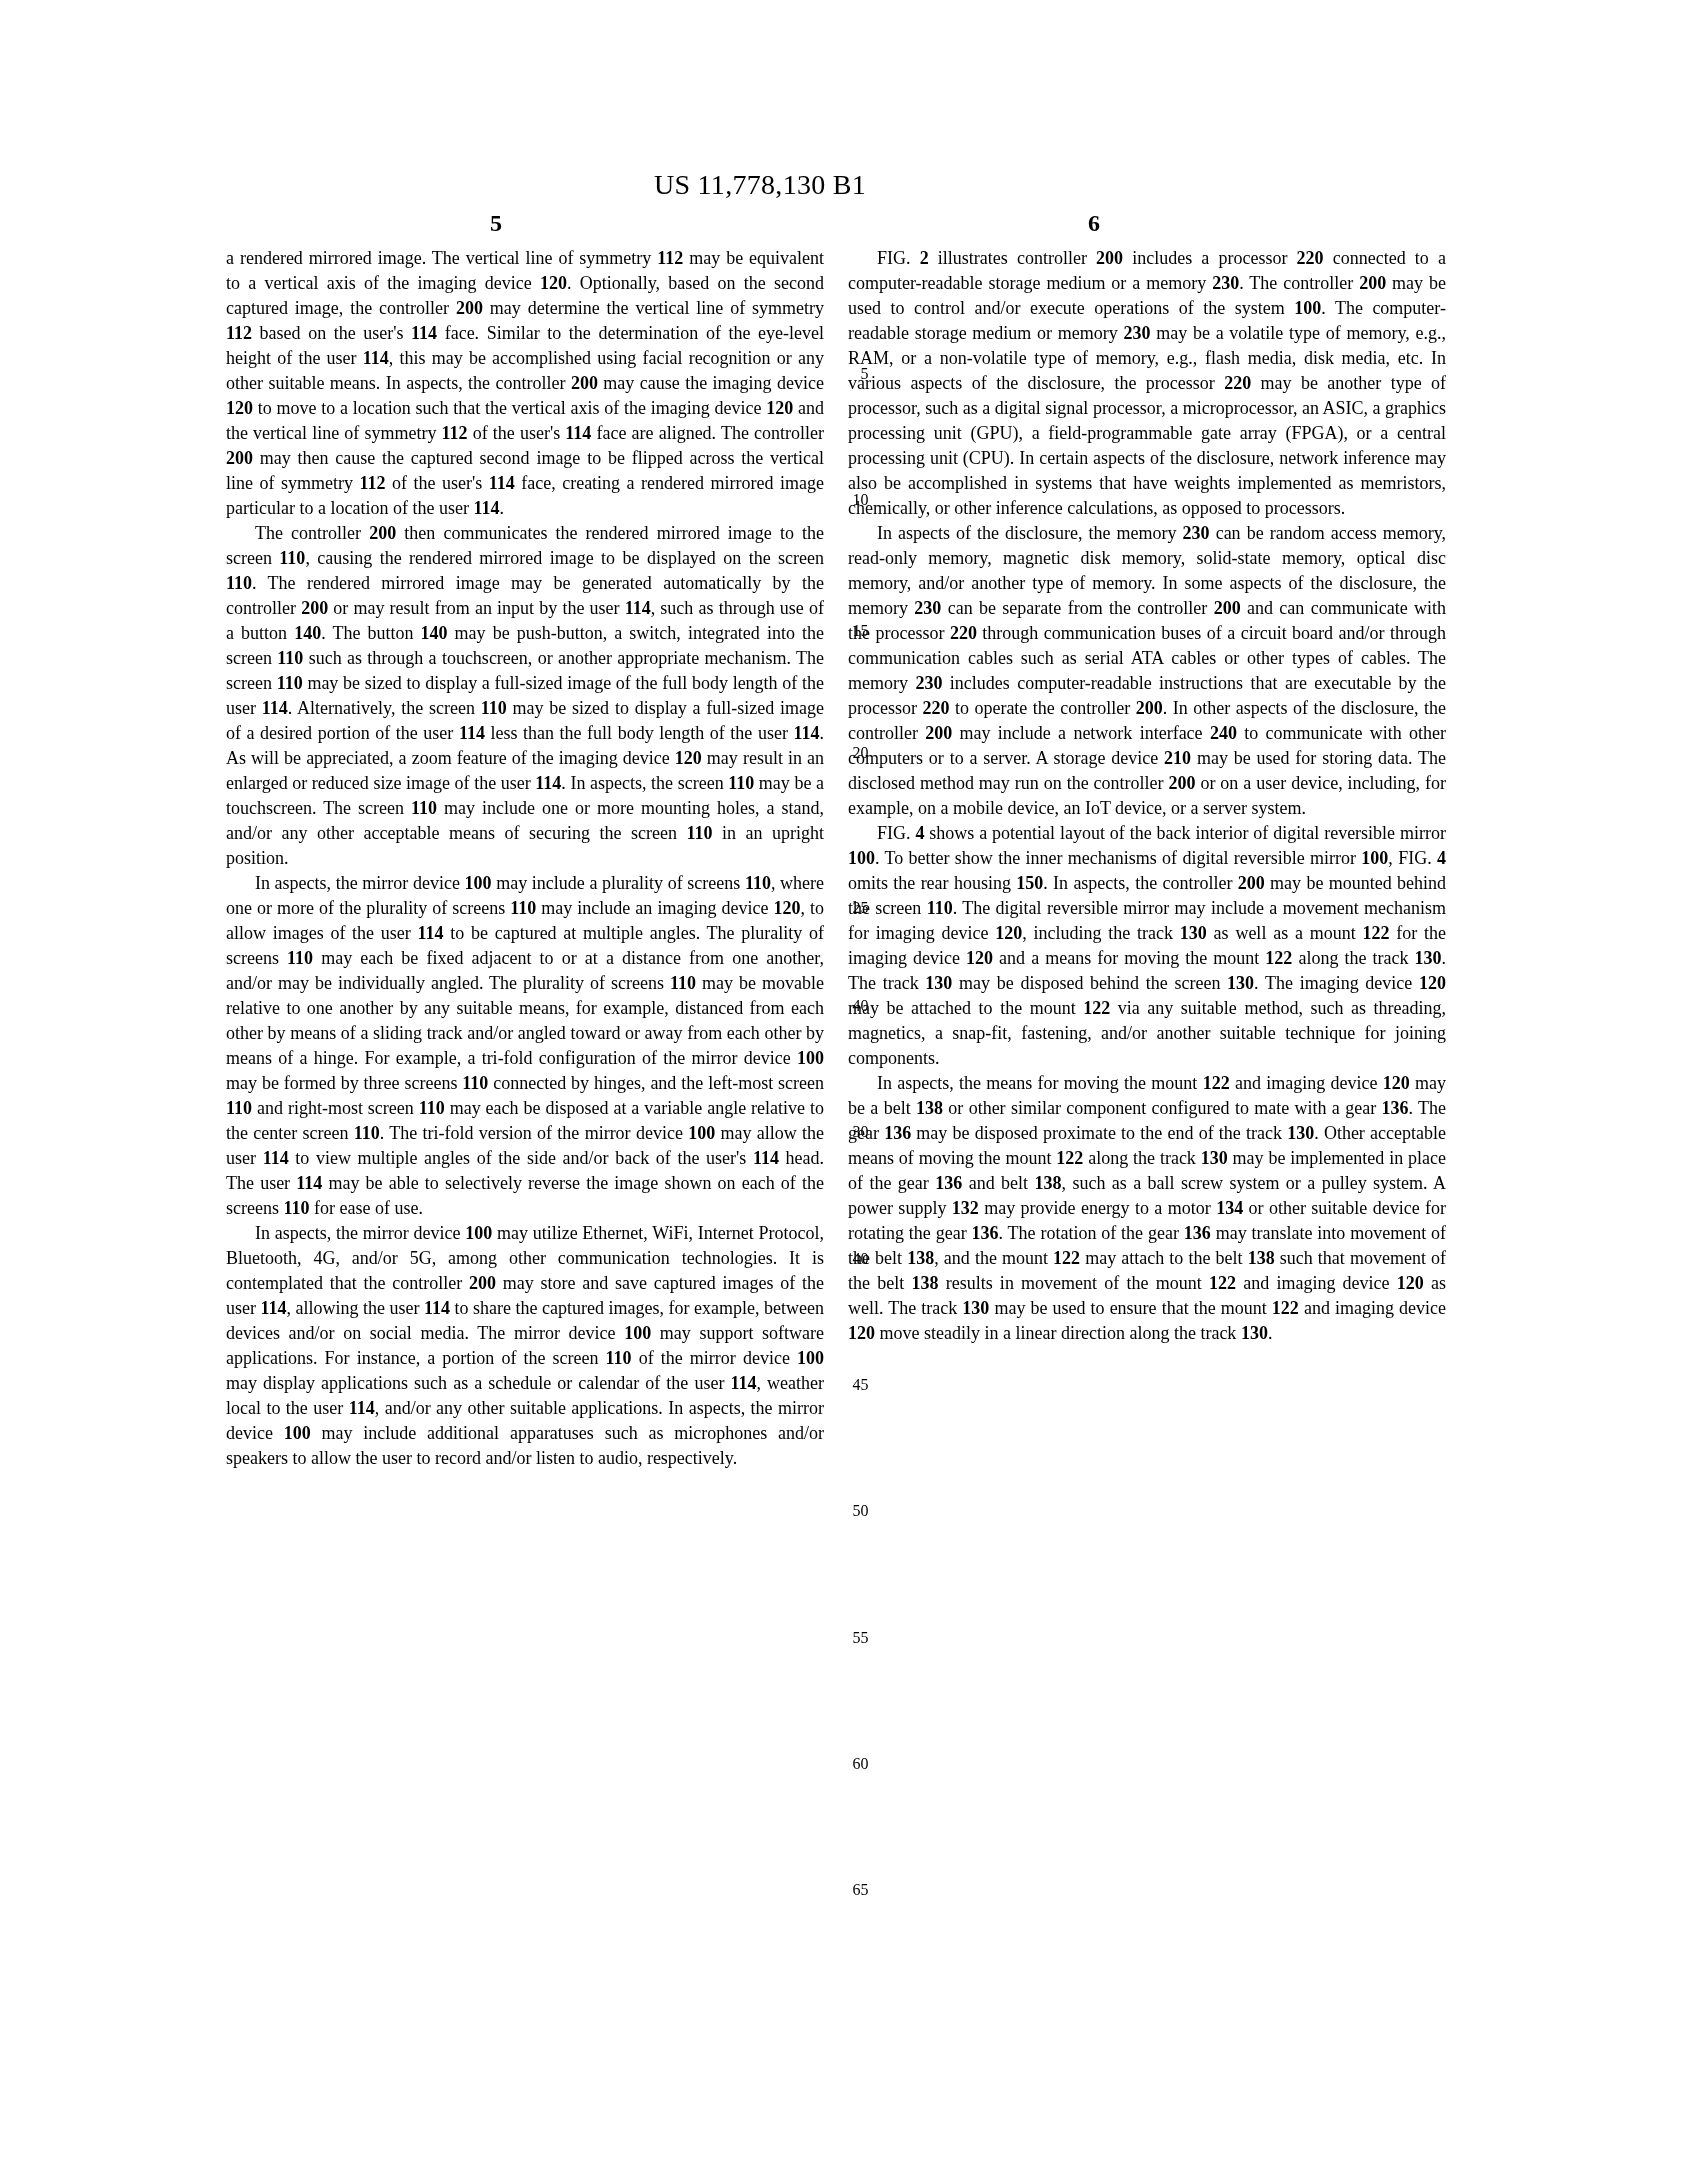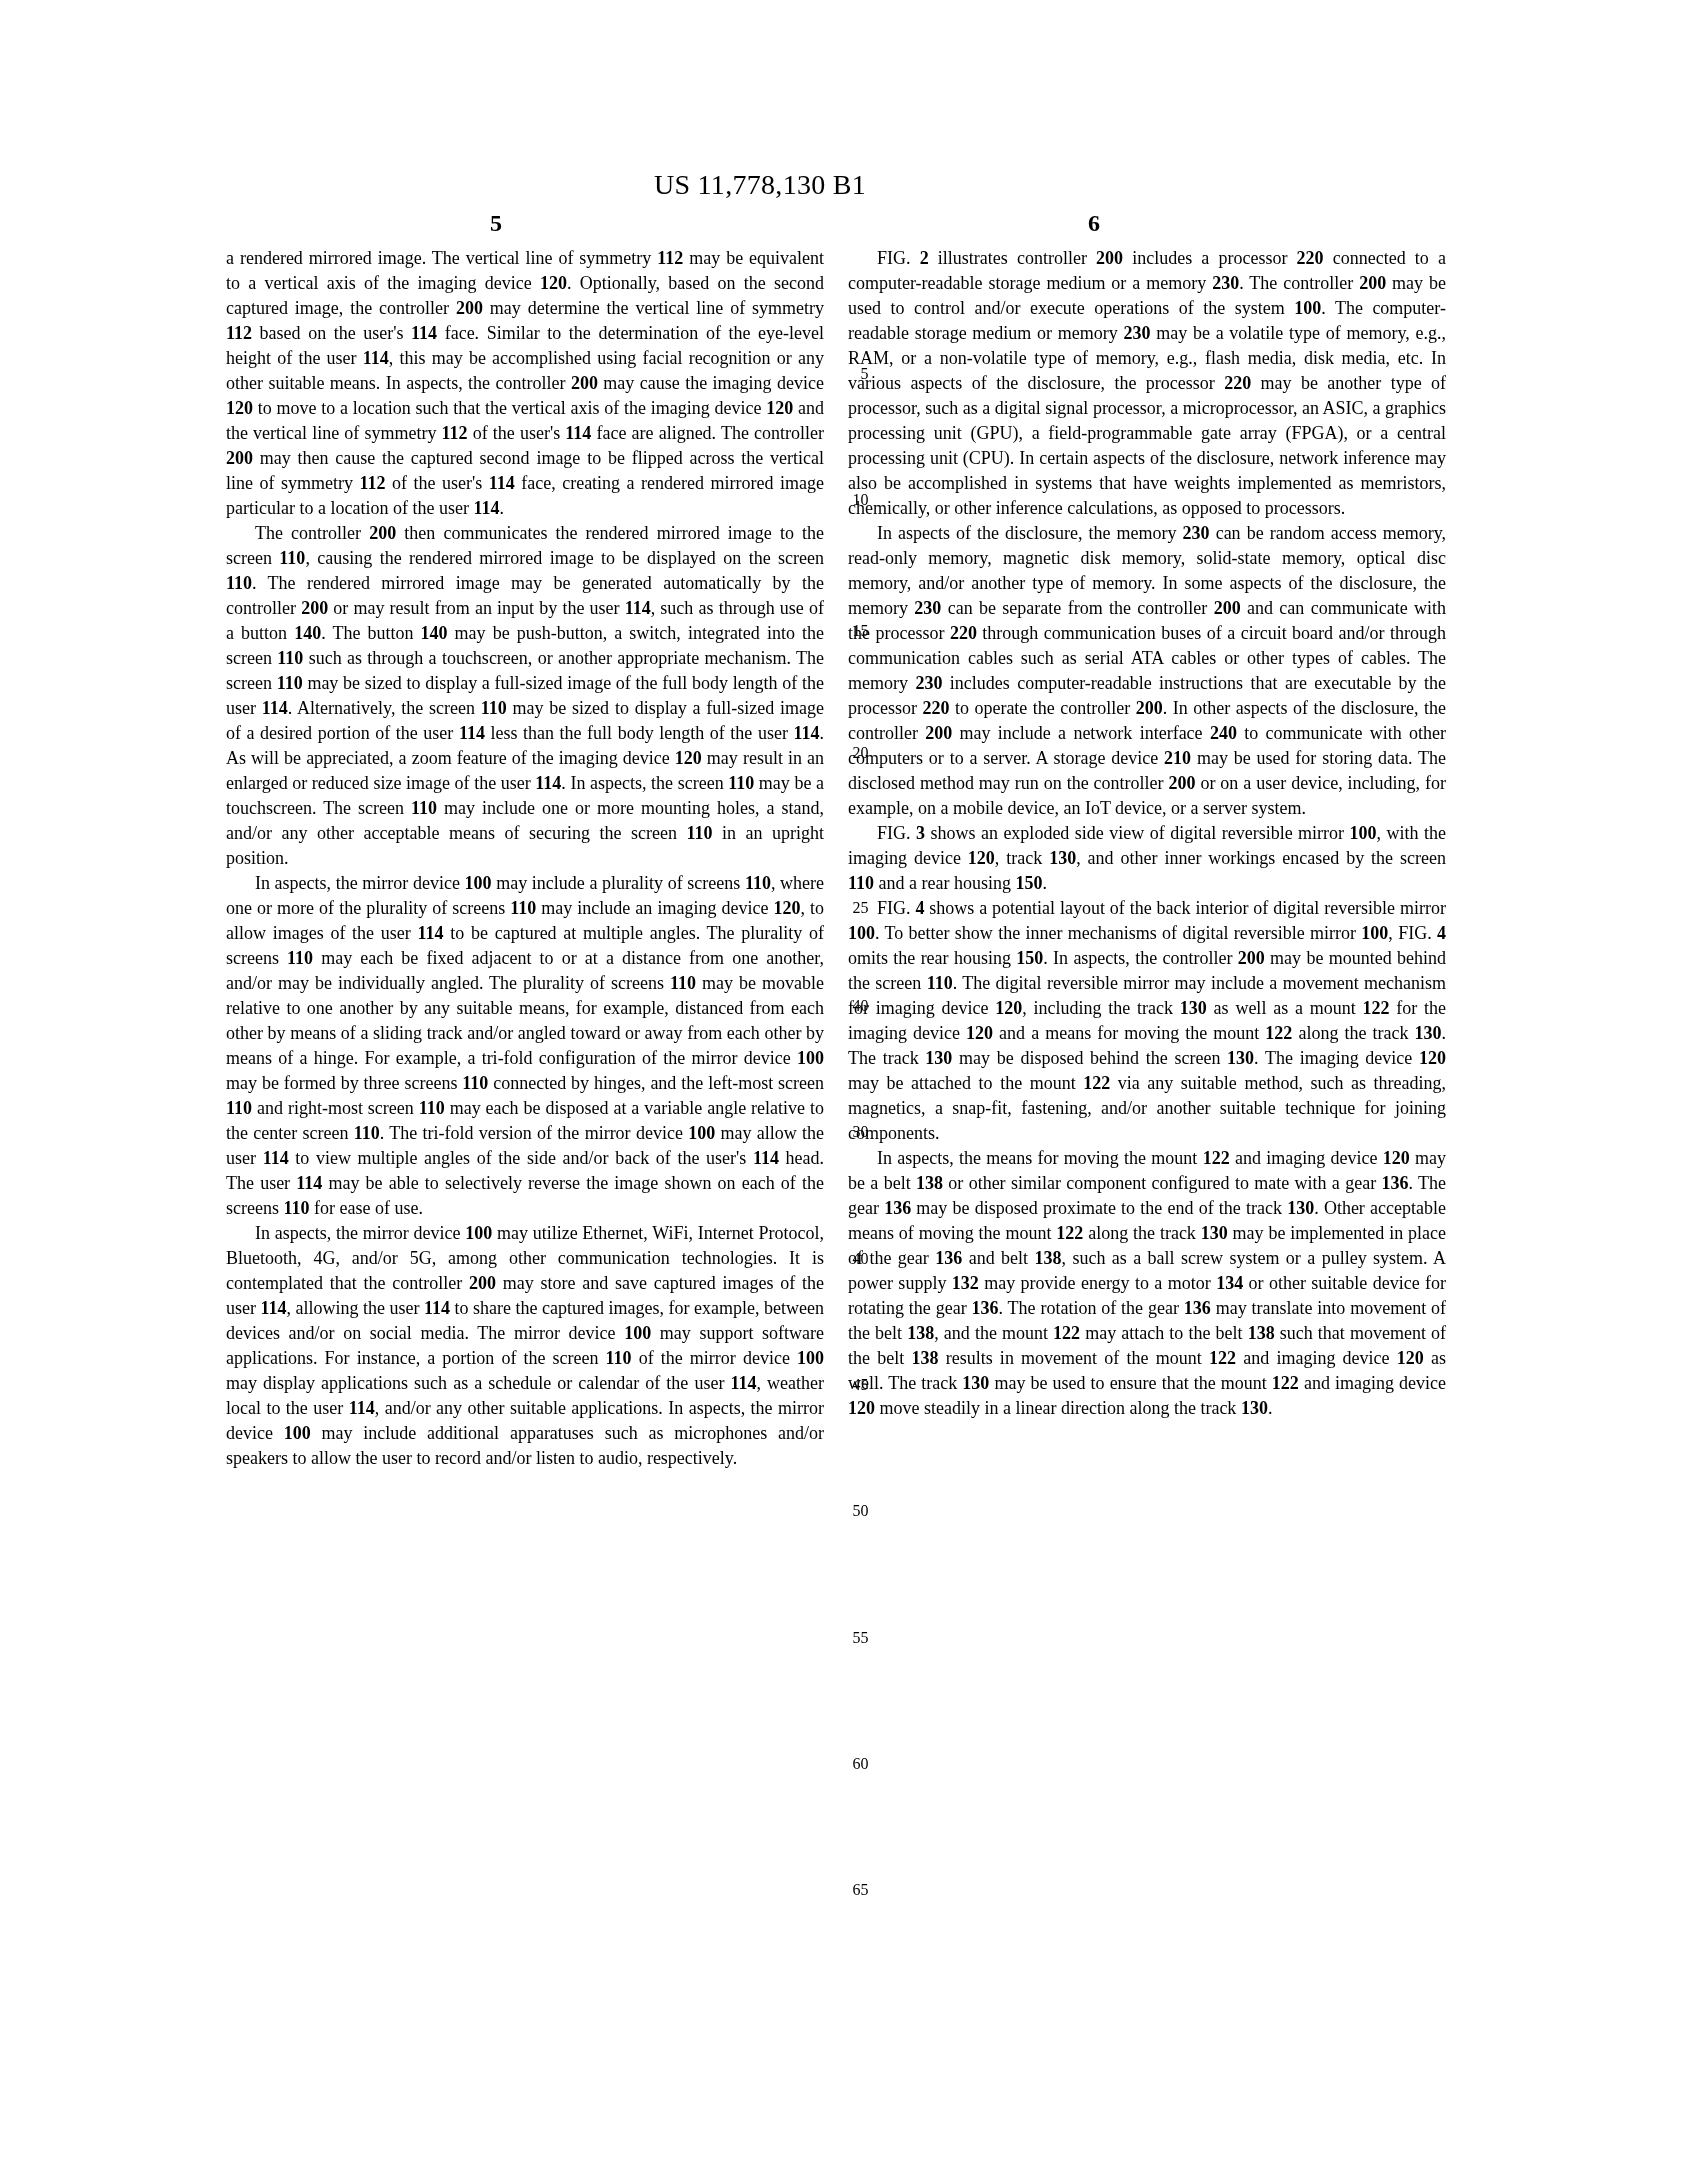--- a/index.html
+++ b/index.html
@@ -103,21 +103,20 @@
   <div class="columns">
     <div class="column" id="left-col">
         <p>a rendered mirrored image. The vertical line of symmetry <b>112</b> may be equivalent to a vertical axis of the imaging device <b>120</b>. Optionally, based on the second captured image, the controller <b>200</b> may determine the vertical line of symmetry <b>112</b> based on the user's <b>114</b> face. Similar to the determination of the eye-level height of the user <b>114</b>, this may be accomplished using facial recognition or any other suitable means. In aspects, the controller <b>200</b> may cause the imaging device <b>120</b> to move to a location such that the vertical axis of the imaging device <b>120</b> and the vertical line of symmetry <b>112</b> of the user's <b>114</b> face are aligned. The controller <b>200</b> may then cause the captured second image to be flipped across the vertical line of symmetry <b>112</b> of the user's <b>114</b> face, creating a rendered mirrored image particular to a location of the user <b>114</b>.</p>
         <p class="indent">The controller <b>200</b> then communicates the rendered mirrored image to the screen <b>110</b>, causing the rendered mirrored image to be displayed on the screen <b>110</b>. The rendered mirrored image may be generated automatically by the controller <b>200</b> or may result from an input by the user <b>114</b>, such as through use of a button <b>140</b>. The button <b>140</b> may be push-button, a switch, integrated into the screen <b>110</b> such as through a touchscreen, or another appropriate mechanism. The screen <b>110</b> may be sized to display a full-sized image of the full body length of the user <b>114</b>. Alternatively, the screen <b>110</b> may be sized to display a full-sized image of a desired portion of the user <b>114</b> less than the full body length of the user <b>114</b>. As will be appreciated, a zoom feature of the imaging device <b>120</b> may result in an enlarged or reduced size image of the user <b>114</b>. In aspects, the screen <b>110</b> may be a touchscreen. The screen <b>110</b> may include one or more mounting holes, a stand, and/or any other acceptable means of securing the screen <b>110</b> in an upright position.</p>
         <p class="indent">In aspects, the mirror device <b>100</b> may include a plurality of screens <b>110</b>, where one or more of the plurality of screens <b>110</b> may include an imaging device <b>120</b>, to allow images of the user <b>114</b> to be captured at multiple angles. The plurality of screens <b>110</b> may each be fixed adjacent to or at a distance from one another, and/or may be individually angled. The plurality of screens <b>110</b> may be movable relative to one another by any suitable means, for example, distanced from each other by means of a sliding track and/or angled toward or away from each other by means of a hinge. For example, a tri-fold configuration of the mirror device <b>100</b> may be formed by three screens <b>110</b> connected by hinges, and the left-most screen <b>110</b> and right-most screen <b>110</b> may each be disposed at a variable angle relative to the center screen <b>110</b>. The tri-fold version of the mirror device <b>100</b> may allow the user <b>114</b> to view multiple angles of the side and/or back of the user's <b>114</b> head. The user <b>114</b> may be able to selectively reverse the image shown on each of the screens <b>110</b> for ease of use.</p>
         <p class="indent">In aspects, the mirror device <b>100</b> may utilize Ethernet, WiFi, Internet Protocol, Bluetooth, 4G, and/or 5G, among other communication technologies. It is contemplated that the controller <b>200</b> may store and save captured images of the user <b>114</b>, allowing the user <b>114</b> to share the captured images, for example, between devices and/or on social media. The mirror device <b>100</b> may support software applications. For instance, a portion of the screen <b>110</b> of the mirror device <b>100</b> may display applications such as a schedule or calendar of the user <b>114</b>, weather local to the user <b>114</b>, and/or any other suitable applications. In aspects, the mirror device <b>100</b> may include additional apparatuses such as microphones and/or speakers to allow the user to record and/or listen to audio, respectively.</p>
       </div>
     <div class="column" id="right-col">
         <p class="indent">FIG. <b>2</b> illustrates controller <b>200</b> includes a processor <b>220</b> connected to a computer-readable storage medium or a memory <b>230</b>. The controller <b>200</b> may be used to control and/or execute operations of the system <b>100</b>. The computer-readable storage medium or memory <b>230</b> may be a volatile type of memory, e.g., RAM, or a non-volatile type of memory, e.g., flash media, disk media, etc. In various aspects of the disclosure, the processor <b>220</b> may be another type of processor, such as a digital signal processor, a microprocessor, an ASIC, a graphics processing unit (GPU), a field-programmable gate array (FPGA), or a central processing unit (CPU). In certain aspects of the disclosure, network inference may also be accomplished in systems that have weights implemented as memristors, chemically, or other inference calculations, as opposed to processors.</p>
         <p class="indent">In aspects of the disclosure, the memory <b>230</b> can be random access memory, read-only memory, magnetic disk memory, solid-state memory, optical disc memory, and/or another type of memory. In some aspects of the disclosure, the memory <b>230</b> can be separate from the controller <b>200</b> and can communicate with the processor <b>220</b> through communication buses of a circuit board and/or through communication cables such as serial ATA cables or other types of cables. The memory <b>230</b> includes computer-readable instructions that are executable by the processor <b>220</b> to operate the controller <b>200</b>. In other aspects of the disclosure, the controller <b>200</b> may include a network interface <b>240</b> to communicate with other computers or to a server. A storage device <b>210</b> may be used for storing data. The disclosed method may run on the controller <b>200</b> or on a user device, including, for example, on a mobile device, an IoT device, or a server system.</p>
-        <p class="indent">FIG. <b>3</b> shows an exploded side view of digital reversible mirror <b>100</b>, with the imaging device <b>120</b>, track <b>130</b>, and other inner workings encased by the screen <b>110</b> and a rear housing <b>150</b>.</p>
         <p class="indent">FIG. <b>4</b> shows a potential layout of the back interior of digital reversible mirror <b>100</b>. To better show the inner mechanisms of digital reversible mirror <b>100</b>, FIG. <b>4</b> omits the rear housing <b>150</b>. In aspects, the controller <b>200</b> may be mounted behind the screen <b>110</b>. The digital reversible mirror may include a movement mechanism for imaging device <b>120</b>, including the track <b>130</b> as well as a mount <b>122</b> for the imaging device <b>120</b> and a means for moving the mount <b>122</b> along the track <b>130</b>. The track <b>130</b> may be disposed behind the screen <b>130</b>. The imaging device <b>120</b> may be attached to the mount <b>122</b> via any suitable method, such as threading, magnetics, a snap-fit, fastening, and/or another suitable technique for joining components.</p>
         <p class="indent">In aspects, the means for moving the mount <b>122</b> and imaging device <b>120</b> may be a belt <b>138</b> or other similar component configured to mate with a gear <b>136</b>. The gear <b>136</b> may be disposed proximate to the end of the track <b>130</b>. Other acceptable means of moving the mount <b>122</b> along the track <b>130</b> may be implemented in place of the gear <b>136</b> and belt <b>138</b>, such as a ball screw system or a pulley system. A power supply <b>132</b> may provide energy to a motor <b>134</b> or other suitable device for rotating the gear <b>136</b>. The rotation of the gear <b>136</b> may translate into movement of the belt <b>138</b>, and the mount <b>122</b> may attach to the belt <b>138</b> such that movement of the belt <b>138</b> results in movement of the mount <b>122</b> and imaging device <b>120</b> as well. The track <b>130</b> may be used to ensure that the mount <b>122</b> and imaging device <b>120</b> move steadily in a linear direction along the track <b>130</b>.</p>
       </div>
   </div>
 
   <div class="linenums" id="linenums">
       <span style="top: 119px;">5</span>
       <span style="top: 245px;">10</span>
       <span style="top: 376px;">15</span>
       <span style="top: 498px;">20</span>

